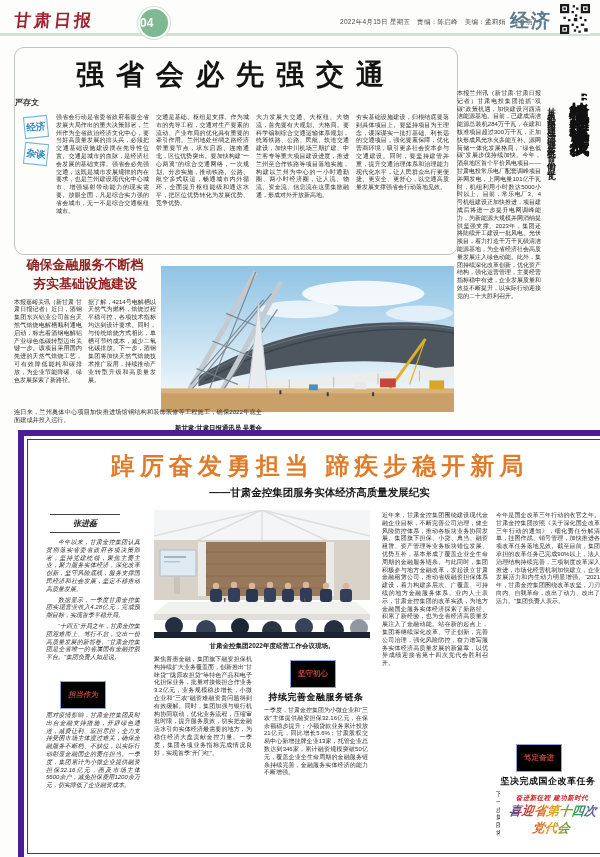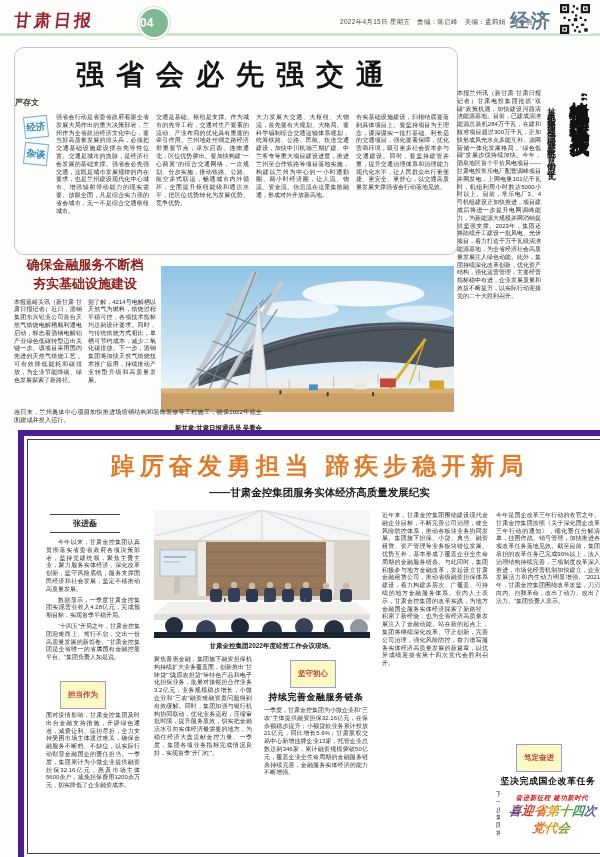--- a/index.html
+++ b/index.html
@@ -46,26 +46,26 @@
   #right-head{right:6px;top:86px;height:346px;writing-mode:vertical-rl;font-size:20px;
               font-weight:800;color:#121212;letter-spacing:1px;}
   
   #feature{left:18px;top:430px;width:591px;height:421px;border:6px solid #4c1d95;background:#fff;}
   #feature-inner{position:absolute;left:3px;top:3px;right:3px;bottom:3px;border:1px solid #2c3d8f;
                  pointer-events:none;}
   #feat-title{left:0;top:14px;width:100%;text-align:center;font-size:24px;font-weight:800;
               color:#e07b2a;letter-spacing:5px;}
   #feat-sub{left:0;top:50px;width:100%;text-align:center;font-size:10.5px;font-weight:bold;color:#1a1a1a;}
   .fcol{position:absolute;top:76px;height:338px;}
-  #fc1{left:22px;width:94px;}
+  #fc1{left:22px;width:94px;font-style:italic;}
   #fc4{left:358px;width:106px;}
   #fc5{left:472px;width:104px;}
   #byline{width:70px;margin:2px 0 6px 4px;border-top:1px solid #444;border-bottom:1px solid #444;
           text-align:center;font-size:8px;font-weight:bold;padding:3px 0;color:#222;}
-  .tagbox{display:inline-block;background:#fef9c3;border:1px solid #8fa3d8;color:#b8443c;
+  .tagbox{display:inline-block;background:#000000;border:1px solid #8fa3d8;color:#b8443c;
           font-size:7.5px;font-weight:bold;padding:8px 7px;margin:4px 0 3px 14px;}
   .subhead{font-size:9px;font-weight:800;color:#111;text-align:center;margin-bottom:3px;letter-spacing:.5px;}
   #photo2-wrap{position:absolute;left:130px;top:74px;width:216px;height:128px;}
   #cap2{position:absolute;left:118px;top:206px;width:260px;text-align:center;font-size:6.5px;
         font-weight:bold;color:#222;}
   #fc2{position:absolute;left:130px;top:220px;width:98px;height:192px;}
   #fc3{position:absolute;left:240px;top:220px;width:104px;height:192px;}
   #fc5-bottom{display:flex;gap:4px;align-items:flex-end;}
   #slogan{width:96px;text-align:center;flex:none;}
   #slogan .l1{font-size:6.5px;font-weight:bold;font-style:italic;color:#cc2222;letter-spacing:.5px;}

